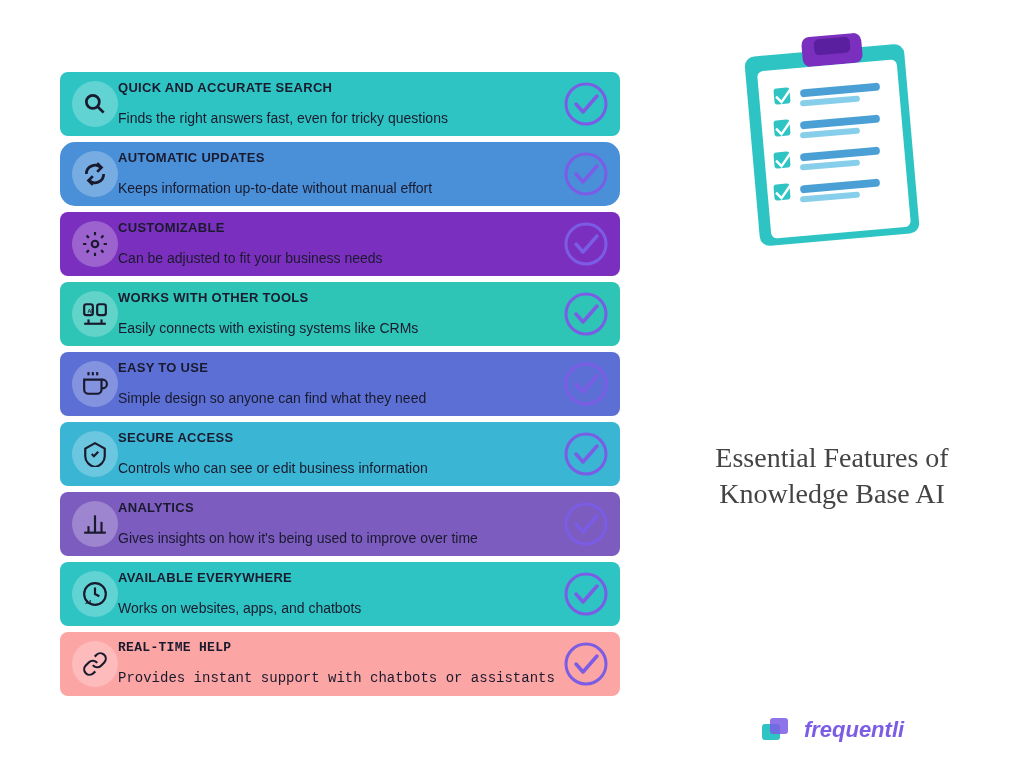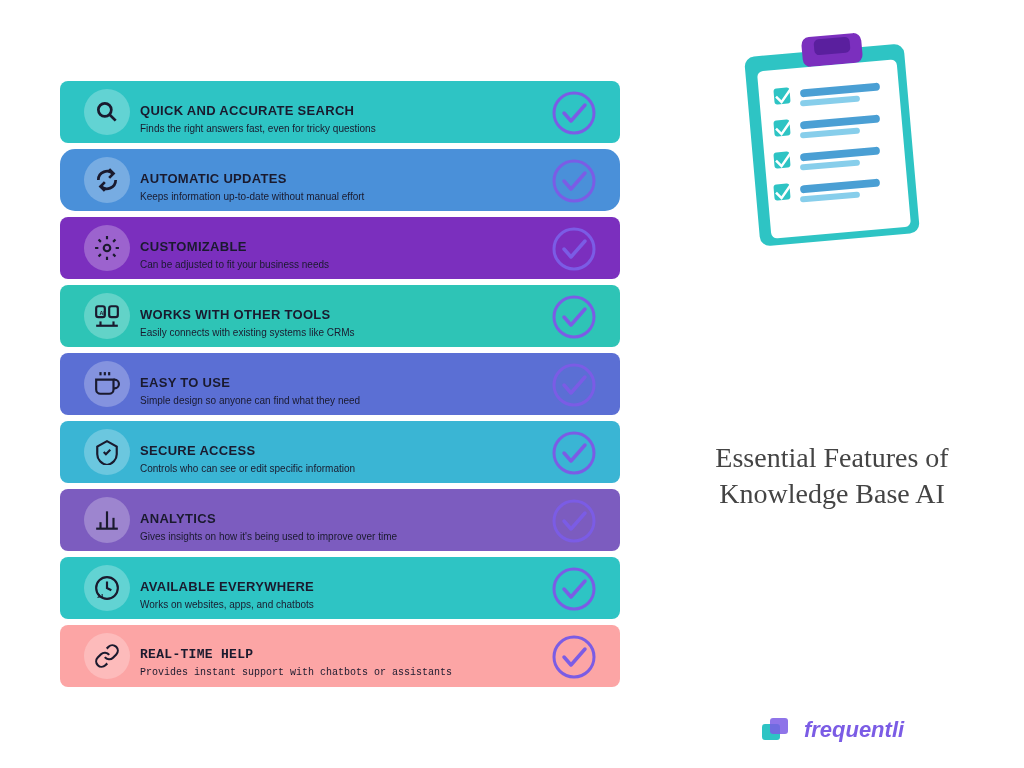--- a/index.html
+++ b/index.html
@@ -16,24 +16,23 @@
       width: 640px;
       padding: 20px 20px 20px 60px;
       display: flex;
       flex-direction: column;
       gap: 6px;
       justify-content: center;
     }
 
     .feature-row {
       display: flex;
-      align-items: flex-end;
-      gap: 10px;
+      align-items: center;
       border-radius: 8px;
-      padding: 8px 24px;
+      padding: 8px 12px;
       min-height: 62px;
     }
 
     .feature-row.cyan { background: #2ec4c4; }
     .feature-row.purple { background: #7b2fbe; }
     .feature-row.blue { background: #4a90d9; border-radius: 15px; }
     .feature-row.teal { background: #2ec4b6; }
     .feature-row.indigo { background: #5b6fd4; }
     .feature-row.sky { background: #3ab5d4; }
     .feature-row.violet { background: #7c5cbf; }
@@ -58,23 +57,23 @@
 
     .feature-title {
       font-weight: 900;
       font-size: 13px;
       color: #1a1a2e;
       letter-spacing: 0.3px;
       text-transform: uppercase;
     }
 
     .feature-desc {
-      font-size: 10px;
+      font-size: 14px;
       color: #1a1a2e;
-      margin-top: 4px;
+      margin-top: 14px;
       line-height: 1.35;
     }
 
     .right-panel {
       width: 384px;
       display: flex;
       flex-direction: column;
       align-items: center;
       justify-content: space-between;
       padding: 20px;
@@ -215,21 +214,21 @@
     </div>
     <div class="feature-row sky">
       <div class="icon-circle">
         <svg viewBox="0 0 24 24" width="26" height="26" fill="none" stroke="#1a1a2e" stroke-width="2">
           <path d="M12 2L3 7v7c0 5 4 9 9 10 5-1 9-5 9-10V7z"></path>
           <polyline points="9,12 11,14 15,10"></polyline>
         </svg>
       </div>
       <div class="feature-text">
         <div class="feature-title">SECURE ACCESS</div>
-        <div class="feature-desc">Controls who can see or edit specific information</div>
+        <div class="feature-desc">Controls who can see or edit business information</div>
       </div>
       <svg viewBox="0 0 44 44" width="44" height="44">
         <circle cx="22" cy="22" r="20" fill="none" stroke="#7b5ce5" stroke-width="3"></circle>
       <polyline points="12,22 19,30 33,14" stroke="#7b5ce5" stroke-width="3.5" fill="none" stroke-linecap="round" stroke-linejoin="round"></polyline>
       </svg>
     </div>
     <div class="feature-row violet">
       <div class="icon-circle">
         <svg viewBox="0 0 24 24" width="26" height="26" fill="none" stroke="#1a1a2e" stroke-width="2">
           <line x1="18" y1="20" x2="18" y2="10"></line>

